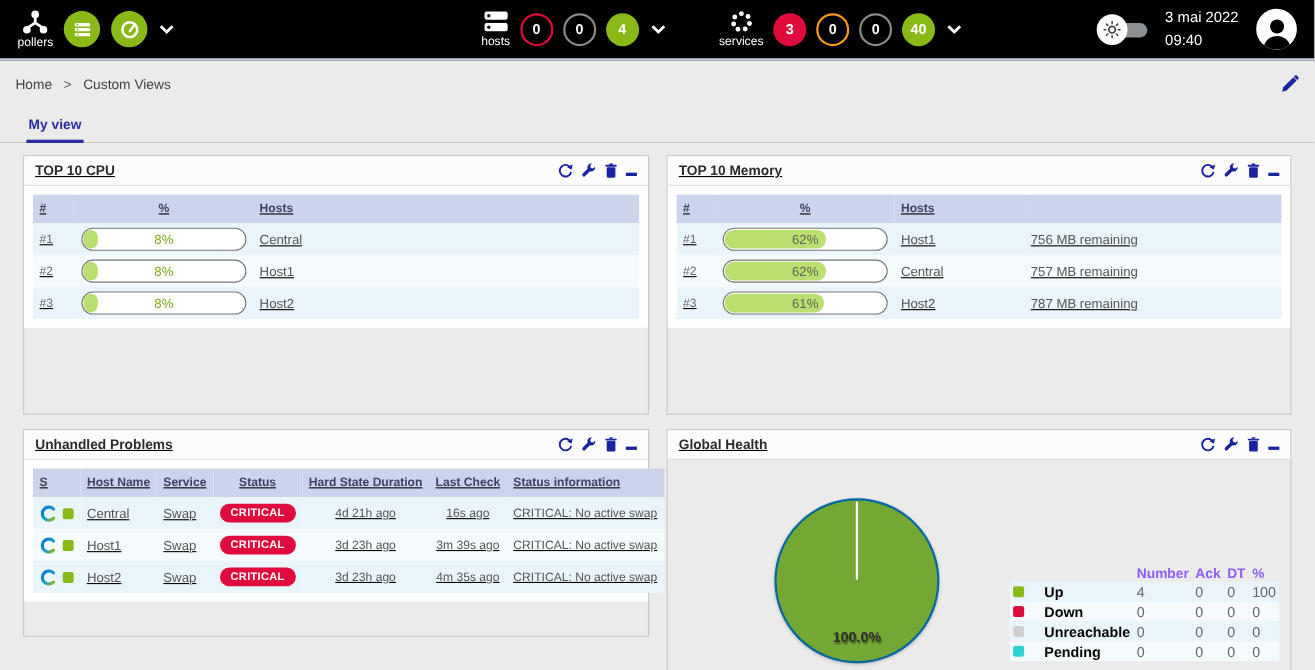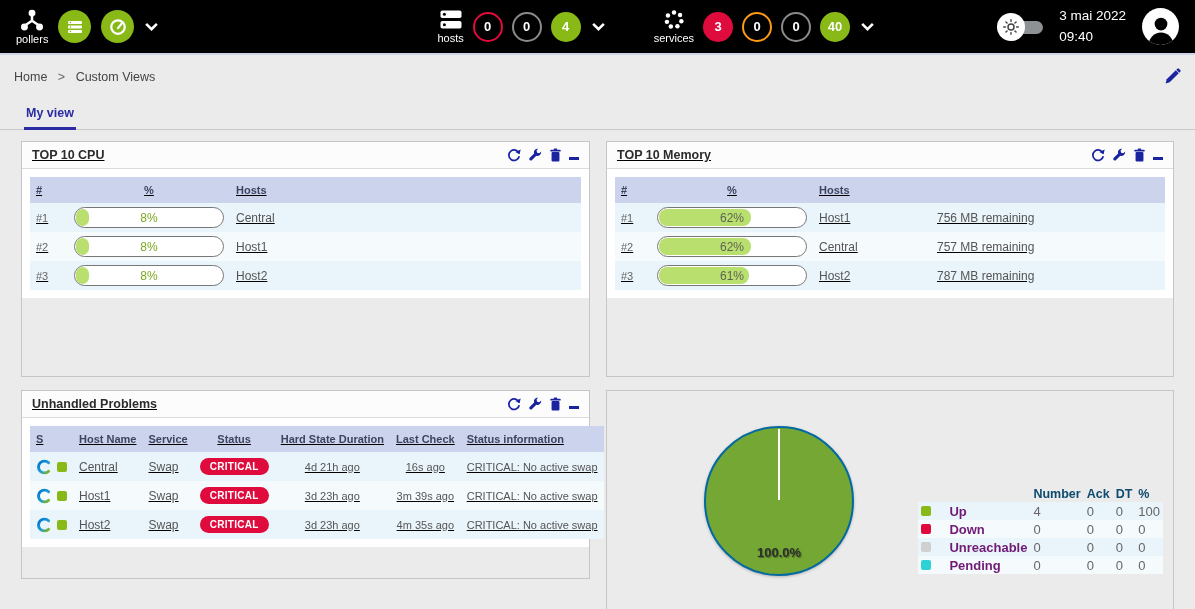--- a/index.html
+++ b/index.html
@@ -79,23 +79,23 @@
   .health-body { position:relative; height:197px; }
   .chart-title { position:absolute; top:12px; left:0; width:100%; text-align:center;
                  font-size:13.5px; font-weight:bold; color:#555; }
   .pie { position:absolute; left:97px; top:35px; width:150px; height:150px; border-radius:50%;
          border:2px solid #0369a1; box-shadow:0 1px 3px rgba(0,0,0,.25); }
   .pie::after { content:''; position:absolute; left:50%; top:1px; width:2px; height:71px; background:#fff; transform:translateX(-50%); }
   .pie-label { position:absolute; left:0; width:100%; bottom:14px; text-align:center;
                font-size:13px; font-weight:bold; color:#2e2e2e; text-shadow:1px 1px 1px rgba(0,0,0,.35); }
   .legend { position:absolute; right:10px; top:95px; }
   .legend table { width:auto; }
-  .legend th { background:none; color:#0c4a6e; font-size:12.5px; padding:0 3px; height:16px; }
+  .legend th { background:none; color:#8b5cf6; font-size:12.5px; padding:0 3px; height:16px; }
   .legend td { background:none; height:18px; padding:0 3px; font-size:13px; color:#666; }
-  .legend .lab { font-weight:bold; color:#701a75; display:flex; align-items:center; gap:18px; white-space:nowrap; }
+  .legend .lab { font-weight:bold; color:#000000; display:flex; align-items:center; gap:18px; white-space:nowrap; }
 
   svg { display:block; }
 </style>
 </head>
 <body>
 
 <svg width="0" height="0" style="position:absolute">
   <defs>
     <linearGradient id="cg" x1="0" y1="0" x2="1" y2="1">
       <stop offset="0" stop-color="#0072ce"></stop>
@@ -492,20 +492,46 @@
             <td class="tc small-cell">3d 23h ago</td>
             <td class="trr small-cell">4m 35s ago</td>
             <td class="info-cell">CRITICAL: No active swap</td>
           </tr>
         </tbody>
       </table>
     </div>
   </div>
 
   <div class="panel p-health">
+    <div class="panel-head">
+      <span class="panel-title">Global Health</span>
+      <span class="panel-actions">
+        <span class="act">
+            <svg width="14" height="14" viewBox="0 0 16 16">
+              <path d="M13.8 6.2 A6 6 0 1 0 14 9.5" fill="none" stroke="#1a23a0" stroke-width="2"></path>
+              <path d="M15.6 1.8 L14.4 7 L9.6 4.6 Z" fill="#1a23a0"></path>
+            </svg>
+          </span>
+        <span class="act">
+            <svg width="14" height="14" viewBox="0 0 16 16">
+              <path d="M15 4.2 a4.2 4.2 0 0 1-5.5 4.6 L4.3 14 a1.8 1.8 0 0 1-2.5-2.5 L7 6.3 A4.2 4.2 0 0 1 11.6.8 L9.8 2.9 l.6 2.5 2.5.6 2-1.8z" fill="#1a23a0"></path>
+            </svg>
+          </span>
+        <span class="act">
+            <svg width="13" height="14" viewBox="0 0 14 16">
+              <rect x="2.5" y="4.5" width="9" height="11" rx="1.2" fill="#1a23a0"></rect>
+              <rect x="1" y="2" width="12" height="2" rx="1" fill="#1a23a0"></rect>
+              <rect x="5" y="0.6" width="4" height="1.6" rx="0.8" fill="#1a23a0"></rect>
+            </svg>
+          </span>
+        <span class="act">
+            <span class="min-icon"></span>
+          </span>
+      </span>
+    </div>
     <div class="health-body">
       <div class="pie" style="background: rgb(116, 167, 51);">
         <div class="pie-label">100.0%</div>
       </div>
       <div class="legend">
         <table>
           <thead>
             <tr>
               <th></th>
               <th>Number</th>

